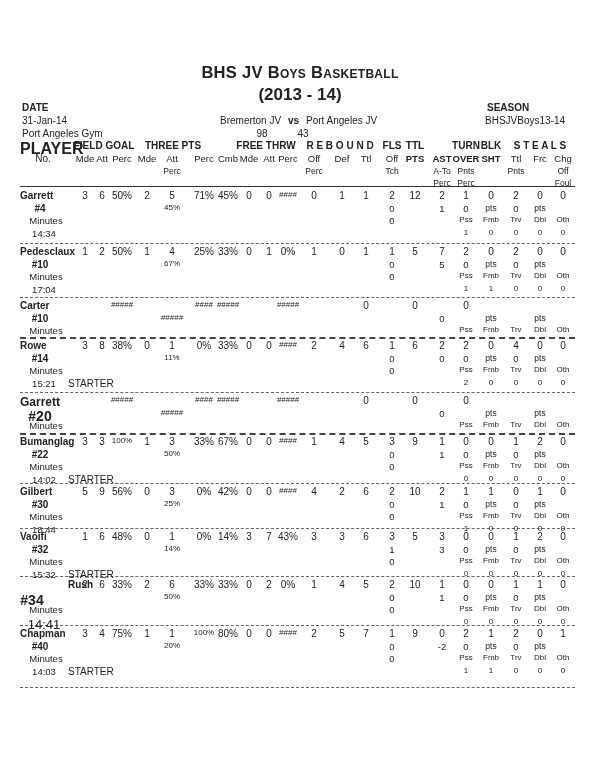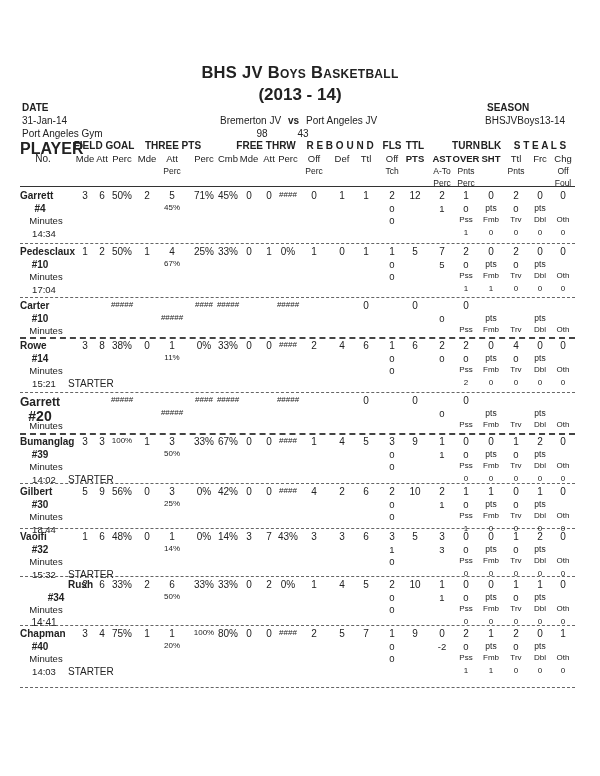--- a/index.html
+++ b/index.html
@@ -274,21 +274,21 @@
       <span class="abs c" style="left: 342px; top: 437px; font-size: 10px;">4</span>
       <span class="abs c" style="left: 366px; top: 437px; font-size: 10px;">5</span>
       <span class="abs c" style="left: 392px; top: 437px; font-size: 10px;">3</span>
       <span class="abs c" style="left: 415px; top: 437px; font-size: 10px;">9</span>
       <span class="abs c" style="left: 442px; top: 437px; font-size: 10px;">1</span>
       <span class="abs c" style="left: 466px; top: 437px; font-size: 10px;">0</span>
       <span class="abs c" style="left: 491px; top: 437px; font-size: 10px;">0</span>
       <span class="abs c" style="left: 516px; top: 437px; font-size: 10px;">1</span>
       <span class="abs c" style="left: 540px; top: 437px; font-size: 10px;">2</span>
       <span class="abs c" style="left: 563px; top: 437px; font-size: 10px;">0</span>
-      <span class="abs c b" style="left: 40px; top: 449.6px; font-size: 10px;">#39</span>
+      <span class="abs c b" style="left: 40px; top: 449.6px; font-size: 10px;">#22</span>
       <span class="abs c" style="left: 172px; top: 449.6px; font-size: 8px;">50%</span>
       <span class="abs c" style="left: 392px; top: 449.6px; font-size: 9.5px;">0</span>
       <span class="abs c" style="left: 442px; top: 449.6px; font-size: 9.5px;">1</span>
       <span class="abs c" style="left: 466px; top: 449.6px; font-size: 9.5px;">0</span>
       <span class="abs c" style="left: 491px; top: 449.6px; font-size: 8.5px;">pts</span>
       <span class="abs c" style="left: 516px; top: 449.6px; font-size: 9.5px;">0</span>
       <span class="abs c" style="left: 540px; top: 449.6px; font-size: 8.5px;">pts</span>
       <span class="abs c" style="left: 46px; top: 462.2px; font-size: 9.5px;">Minutes</span>
       <span class="abs c" style="left: 392px; top: 462.2px; font-size: 9.5px;">0</span>
       <span class="abs c" style="left: 466px; top: 462.2px; font-size: 8px;">Pss</span>
@@ -405,36 +405,36 @@
       <span class="abs c" style="left: 342px; top: 580px; font-size: 10px;">4</span>
       <span class="abs c" style="left: 366px; top: 580px; font-size: 10px;">5</span>
       <span class="abs c" style="left: 392px; top: 580px; font-size: 10px;">2</span>
       <span class="abs c" style="left: 415px; top: 580px; font-size: 10px;">10</span>
       <span class="abs c" style="left: 442px; top: 580px; font-size: 10px;">1</span>
       <span class="abs c" style="left: 466px; top: 580px; font-size: 10px;">0</span>
       <span class="abs c" style="left: 491px; top: 580px; font-size: 10px;">0</span>
       <span class="abs c" style="left: 516px; top: 580px; font-size: 10px;">1</span>
       <span class="abs c" style="left: 540px; top: 580px; font-size: 10px;">1</span>
       <span class="abs c" style="left: 563px; top: 580px; font-size: 10px;">0</span>
-      <span class="abs c b" style="left: 56px; top: 592.6px; font-size: 10px;">#34</span>
+      <span class="abs c b" style="left: 32px; top: 592.6px; font-size: 14px;">#34</span>
       <span class="abs c" style="left: 172px; top: 592.6px; font-size: 8px;">50%</span>
       <span class="abs c" style="left: 392px; top: 592.6px; font-size: 9.5px;">0</span>
       <span class="abs c" style="left: 442px; top: 592.6px; font-size: 9.5px;">1</span>
       <span class="abs c" style="left: 466px; top: 592.6px; font-size: 9.5px;">0</span>
       <span class="abs c" style="left: 491px; top: 592.6px; font-size: 8.5px;">pts</span>
       <span class="abs c" style="left: 516px; top: 592.6px; font-size: 9.5px;">0</span>
       <span class="abs c" style="left: 540px; top: 592.6px; font-size: 8.5px;">pts</span>
       <span class="abs c" style="left: 46px; top: 605.2px; font-size: 9.5px;">Minutes</span>
       <span class="abs c" style="left: 392px; top: 605.2px; font-size: 9.5px;">0</span>
       <span class="abs c" style="left: 466px; top: 605.2px; font-size: 8px;">Pss</span>
       <span class="abs c" style="left: 491px; top: 605.2px; font-size: 8px;">Fmb</span>
       <span class="abs c" style="left: 516px; top: 605.2px; font-size: 8px;">Trv</span>
       <span class="abs c" style="left: 540px; top: 605.2px; font-size: 8px;">Dbl</span>
       <span class="abs c" style="left: 563px; top: 605.2px; font-size: 8px;">Oth</span>
-      <span class="abs c" style="left: 44px; top: 617.8px; font-size: 10px;">14:41</span>
+      <span class="abs c" style="left: 44px; top: 617.8px; font-size: 13px;">14:41</span>
       <span class="abs c" style="left: 466px; top: 617.8px; font-size: 8px;">0</span>
       <span class="abs c" style="left: 491px; top: 617.8px; font-size: 8px;">0</span>
       <span class="abs c" style="left: 516px; top: 617.8px; font-size: 8px;">0</span>
       <span class="abs c" style="left: 540px; top: 617.8px; font-size: 8px;">0</span>
       <span class="abs c" style="left: 563px; top: 617.8px; font-size: 8px;">0</span>
       <span class="abs b" style="left: 20px; top: 629px; font-size: 10px;">Chapman</span>
       <span class="abs c" style="left: 85px; top: 629px; font-size: 10px;">3</span>
       <span class="abs c" style="left: 102px; top: 629px; font-size: 10px;">4</span>
       <span class="abs c" style="left: 122px; top: 629px; font-size: 10px;">75%</span>
       <span class="abs c" style="left: 147px; top: 629px; font-size: 10px;">1</span>

